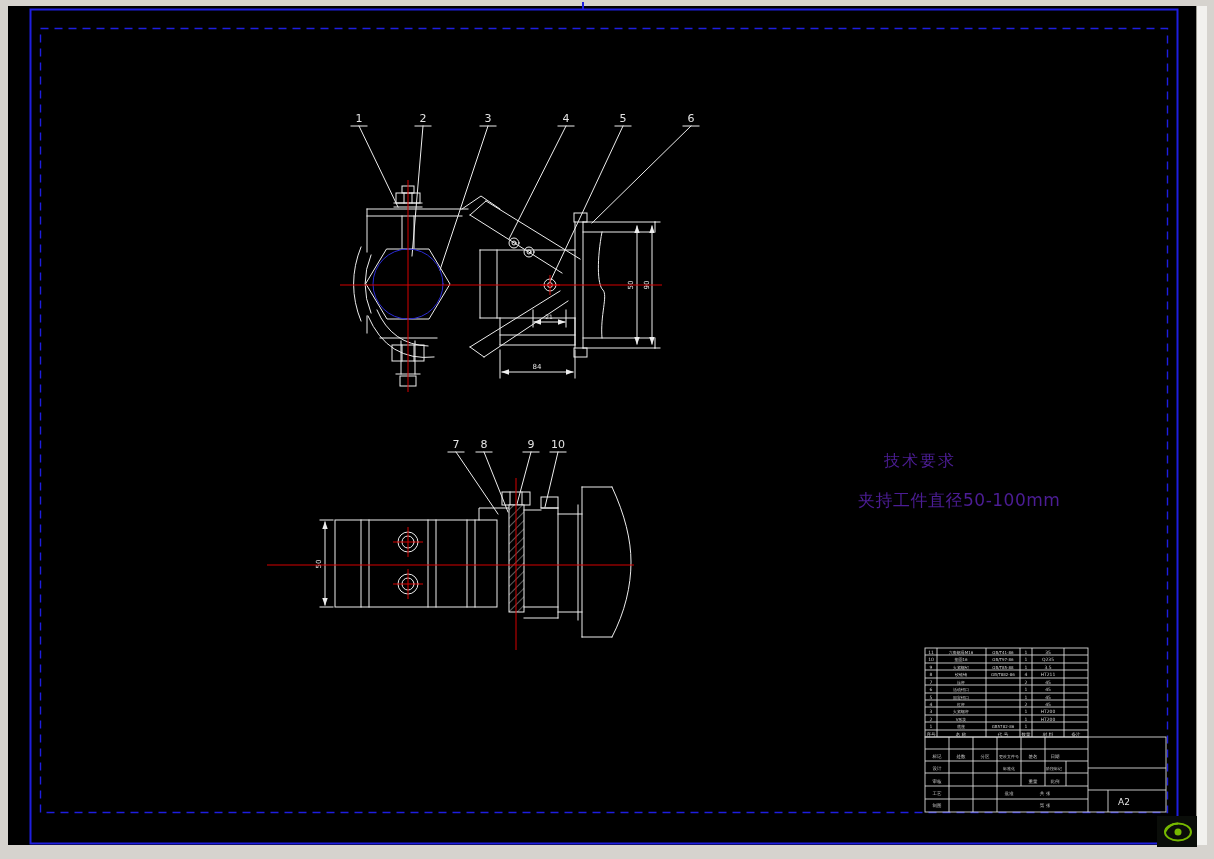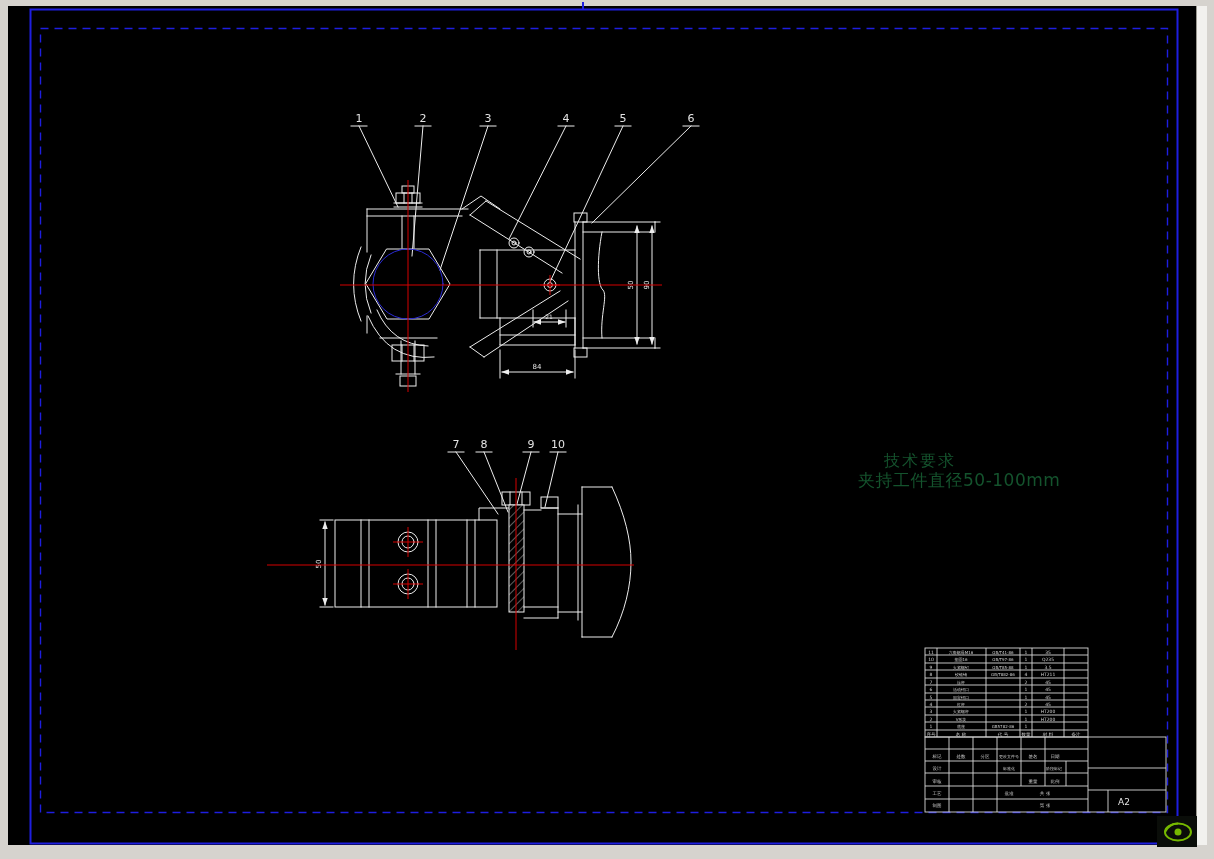--- a/index.html
+++ b/index.html
@@ -19,23 +19,23 @@
   .tbl path,.tbl rect{stroke:#d8d8d8;stroke-width:0.9;fill:none;}
 
   text{fill:#e4e4e4;font-family:"DejaVu Sans", sans-serif;}
   .t11{font-size:11px;text-anchor:middle;}
   .t9{font-size:9px;text-anchor:middle;}
   .t7{font-size:7px;text-anchor:middle;}
   .t6{font-size:6px;text-anchor:middle;}
   .t45{font-size:4.5px;text-anchor:middle;fill:#cfcfcf;}
   .t4{font-size:4px;text-anchor:middle;fill:#cfcfcf;}
 
-  .tech{position:absolute;color:#14532d;white-space:nowrap;}
+  .tech{position:absolute;color:#4c1d95;white-space:nowrap;}
   #tech-title{left:884px;top:451px;font-size:16px;letter-spacing:2px;}
-  #tech-line{left:858px;top:469px;font-size:17px;letter-spacing:0.5px;}
+  #tech-line{left:858px;top:489px;font-size:17px;letter-spacing:0.5px;}
 
   .logo{position:absolute;left:1157px;top:816px;width:40px;height:31px;background:#0a0d09;
         display:flex;align-items:center;justify-content:center;}
 </style>
 </head>
 <body>
 
 <div class="canvas"></div>
 <div class="vstrip"></div>
 

